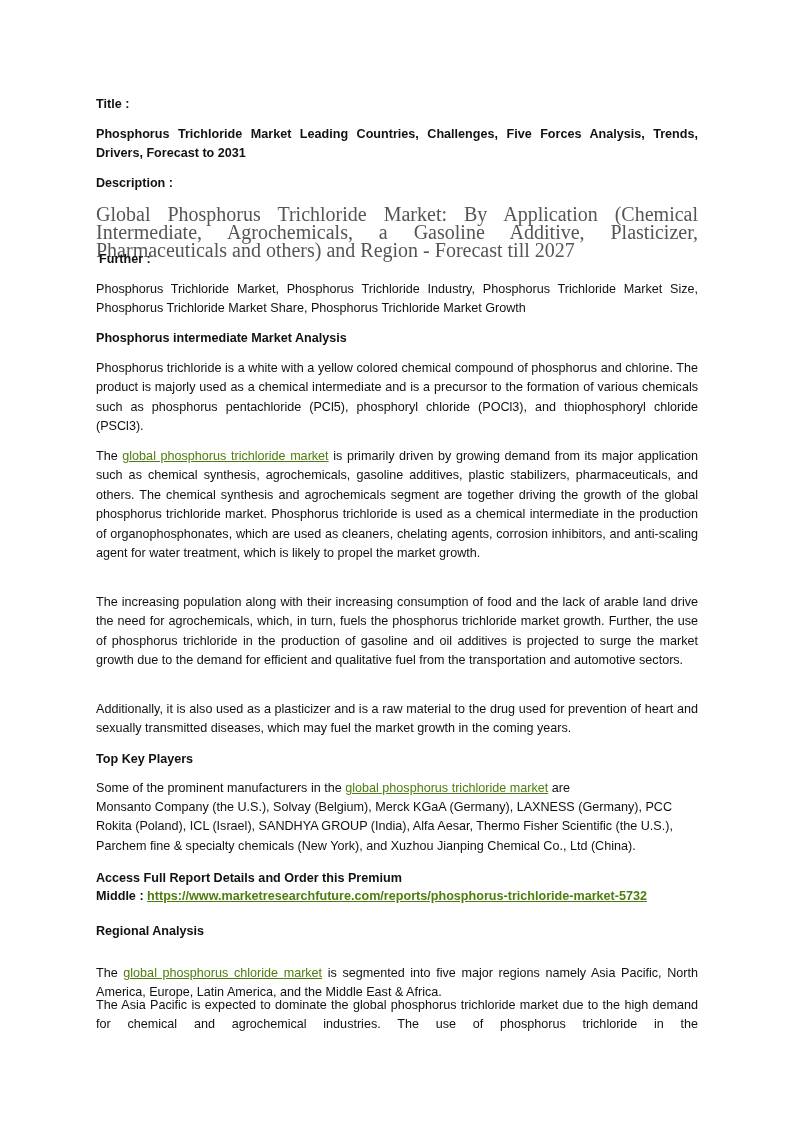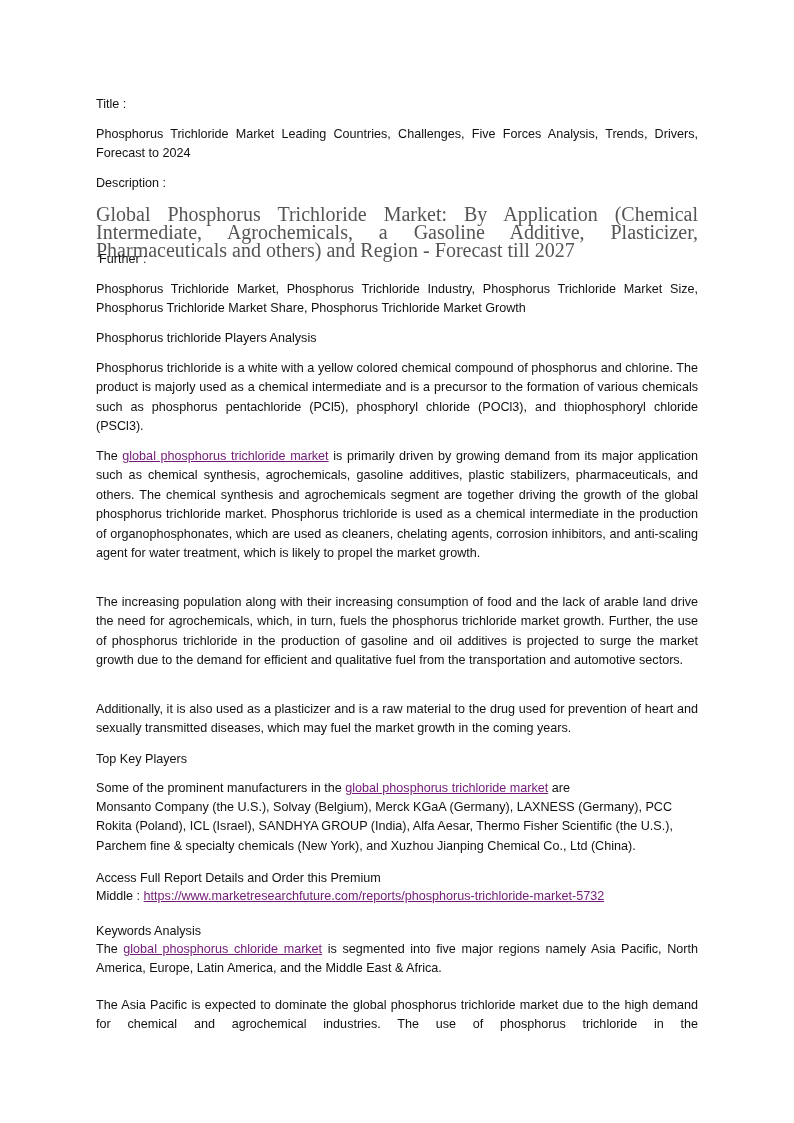--- a/index.html
+++ b/index.html
@@ -3,56 +3,56 @@
 <meta charset="utf-8">
 <style>
   html, body { margin: 0; padding: 0; background: #ffffff; }
   body { width: 794px; height: 1123px; position: relative; overflow: hidden; }
   .page {
     position: absolute; left: 96px; top: 0; width: 602px;
     font-family: "Liberation Sans", sans-serif; font-size: 12.6px; color: #111;
     line-height: 19.4px;
   }
   .abs { position: absolute; left: 0; width: 602px; }
-  .bold { font-weight: normal; }
+  .bold { font-weight: bold; }
   .just { text-align: justify; text-align-last: left; }
   .serif-desc {
     font-family: "Liberation Serif", serif; font-size: 20px; color: #555;
     line-height: 18px; text-align: justify; text-align-last: left;
   }
-  a.lnk { color: #701a75; text-decoration: underline; }
+  a.lnk { color: #4d7c0f; text-decoration: underline; }
   p { margin: 0; }
 </style>
 </head>
 <body>
 
 <div class="page">
 
   <p class="abs bold" style="top:95px">Title :</p>
-  <p class="abs bold just" style="top:125px">Phosphorus Trichloride Market Leading Countries, Challenges, Five Forces Analysis, Trends, Drivers, Forecast to 2024</p>
+  <p class="abs bold just" style="top:125px">Phosphorus Trichloride Market Leading Countries, Challenges, Five Forces Analysis, Trends, Drivers, Forecast to 2031</p>
 
   <p class="abs bold" style="top:174px">Description :</p>
   <p class="abs serif-desc" style="top:205px">Global Phosphorus Trichloride Market: By Application (Chemical Intermediate, Agrochemicals, a Gasoline Additive, Plasticizer, Pharmaceuticals and others) and Region - Forecast till 2027</p>
 
   <p class="abs bold" style="top:250px; left:3px">Further :</p>
   <p class="abs just" style="top:280px">Phosphorus Trichloride Market, Phosphorus Trichloride Industry, Phosphorus Trichloride Market Size, Phosphorus Trichloride Market Share, Phosphorus Trichloride Market Growth</p>
 
-  <p class="abs bold" style="top:329px">Phosphorus trichloride Players Analysis</p>
+  <p class="abs bold" style="top:329px">Phosphorus intermediate Market Analysis</p>
   <p class="abs just" style="top:359px">Phosphorus trichloride is a white with a yellow colored chemical compound of phosphorus and chlorine. The product is majorly used as a chemical intermediate and is a precursor to the formation of various chemicals such as phosphorus pentachloride (PCl5), phosphoryl chloride (POCl3), and thiophosphoryl chloride (PSCl3).</p>
 
   <p class="abs just" style="top:447px"><span>The </span><a class="lnk" href="#">global phosphorus trichloride market</a><span> is primarily driven by growing demand from its major application such as chemical synthesis, agrochemicals, gasoline additives, plastic stabilizers, pharmaceuticals, and others. The chemical synthesis and agrochemicals segment are together driving the growth of the global phosphorus trichloride market. Phosphorus trichloride is used as a chemical intermediate in the production of organophosphonates, which are used as cleaners, chelating agents, corrosion inhibitors, and anti-scaling agent for water treatment, which is likely to propel the market growth.</span></p>
 
   <p class="abs just" style="top:593px">The increasing population along with their increasing consumption of food and the lack of arable land drive the need for agrochemicals, which, in turn, fuels the phosphorus trichloride market growth. Further, the use of phosphorus trichloride in the production of gasoline and oil additives is projected to surge the market growth due to the demand for efficient and qualitative fuel from the transportation and automotive sectors.</p>
 
   <p class="abs just" style="top:700px">Additionally, it is also used as a plasticizer and is a raw material to the drug used for prevention of heart and sexually transmitted diseases, which may fuel the market growth in the coming years.</p>
 
   <p class="abs bold" style="top:750px">Top Key Players</p>
   <p class="abs" style="top:779px"><span>Some of the prominent manufacturers in the </span><a class="lnk" href="#">global phosphorus trichloride market</a><span> are</span></p>
   <p class="abs" style="top:798px">Monsanto  Company (the U.S.), Solvay (Belgium), Merck KGaA (Germany), LAXNESS (Germany), PCC Rokita (Poland), ICL (Israel), SANDHYA GROUP (India), Alfa Aesar, Thermo Fisher Scientific (the U.S.), Parchem fine &amp; specialty chemicals (New York), and Xuzhou Jianping Chemical Co., Ltd (China).</p>
 
   <p class="abs bold" style="top:869px">Access Full Report Details and Order this Premium</p>
   <p class="abs bold" style="top:887px"><span>Middle : </span><a class="lnk" href="#">https://www.marketresearchfuture.com/reports/phosphorus-trichloride-market-5732</a></p>
 
-  <p class="abs bold" style="top:922px">Keywords Analysis</p>
-  <p class="abs just" style="top:940px"><span>The </span><a class="lnk" href="#">global phosphorus chloride market</a><span> is segmented into five major regions namely Asia Pacific, North America, Europe, Latin America, and the Middle East &amp; Africa.</span></p>
+  <p class="abs bold" style="top:922px">Regional Analysis</p>
+  <p class="abs just" style="top:964px"><span>The </span><a class="lnk" href="#">global phosphorus chloride market</a><span> is segmented into five major regions namely Asia Pacific, North America, Europe, Latin America, and the Middle East &amp; Africa.</span></p>
   <p class="abs just" style="top:996px; text-align-last: justify">The Asia Pacific is expected to dominate the global phosphorus trichloride market due to the high demand for chemical and agrochemical industries. The use of phosphorus trichloride in the</p>
 
 </div>
 
 </body></html>

